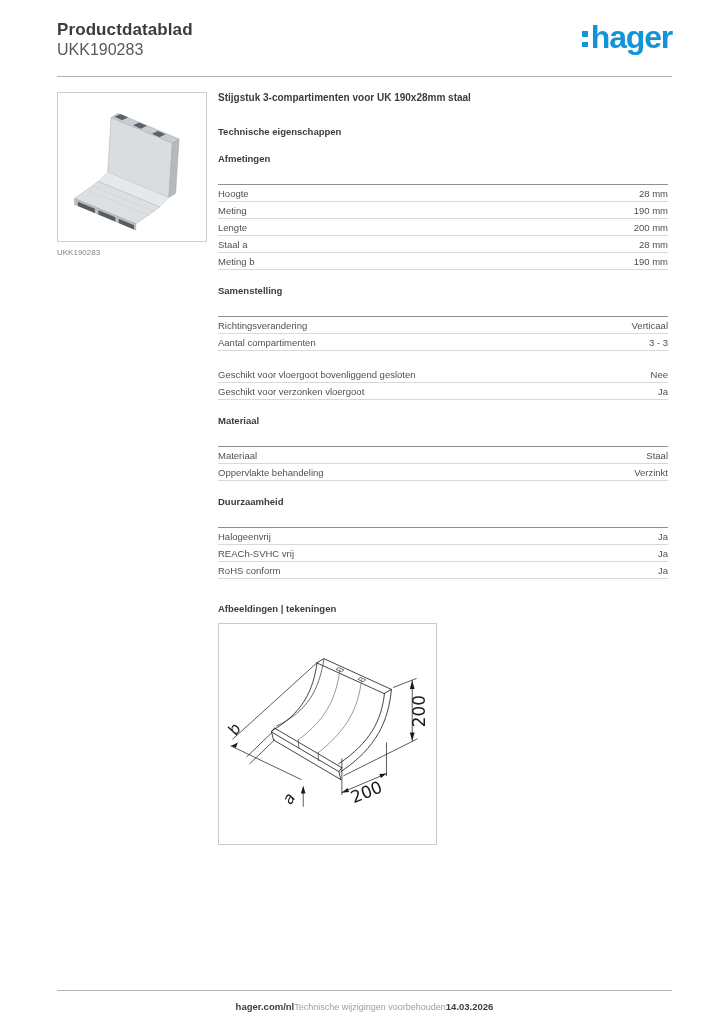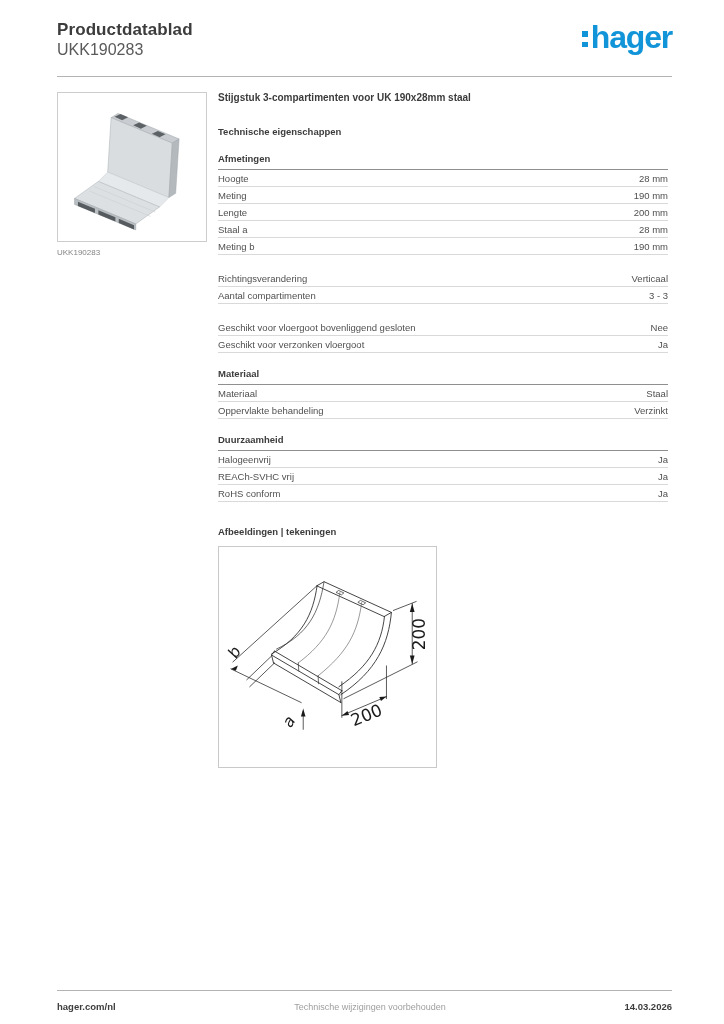--- a/index.html
+++ b/index.html
@@ -21,30 +21,30 @@
   
   .left-col{position:absolute;left:57px;top:92px;width:152px;}
   .photo-box{width:148px;height:148px;border:1px solid #cdcdcd;background:#fff;}
   .photo-caption{margin-top:6px;font-size:8px;color:#848484;}
 
   
   .right-col{position:absolute;left:218px;top:92px;width:450px;}
   .product-name{font-size:10px;font-weight:bold;color:#3c3c3c;line-height:12px;}
   .tech-heading{margin-top:22px;font-size:9.5px;font-weight:bold;color:#3c3c3c;line-height:12px;}
   .spec-section{margin-top:15px;}
-  .section-heading{font-size:9.5px;font-weight:bold;color:#3c3c3c;padding-bottom:5px;border-bottom:1px solid #8f8f8f;line-height:11px;}
+  .section-heading{font-size:9.5px;font-weight:bold;color:#3c3c3c;padding-bottom:20px;border-bottom:1px solid #8f8f8f;line-height:11px;}
   .spec-row{display:flex;justify-content:space-between;align-items:center;padding:2.5px 0;border-bottom:1px solid #d9d9d9;font-size:9.5px;line-height:11px;color:#505050;}
   .spec-label{text-align:left;}
   .spec-value{text-align:right;white-space:nowrap;}
 
   .drawings-heading{margin-top:24px;font-size:9.5px;font-weight:bold;color:#3c3c3c;line-height:12px;}
   .drawing-box{margin-top:8px;width:217px;height:220px;border:1px solid #c9c9c9;}
 
   
-  .footer{position:absolute;left:57px;right:52px;top:990px;border-top:1px solid #b3b3b3;padding-top:10px;display:flex;justify-content:space-between;align-items:baseline;}
+  .footer{position:absolute;left:57px;right:52px;top:990px;border-top:1px solid #b3b3b3;padding-top:10px;display:flex;justify-content:center;align-items:baseline;}
   .footer-left,.footer-right{font-size:9.5px;font-weight:bold;color:#3d3d3d;}
   .footer-center{font-size:9px;color:#9e9e9e;}
 
   svg text{font-family:"DejaVu Sans",sans-serif;}
 </style>
 </head>
 <body>
 
 <div class="page">
 
@@ -121,20 +121,21 @@
   </div>
 
   <div class="spec-row">
     <span class="spec-label">Meting b</span>
     <span class="spec-value">190 mm</span>
   </div>
 </div>
   </div>
 
   <div class="spec-section">
+    <div class="section-heading">Samenstelling</div>
     <div>
   <div class="spec-row">
     <span class="spec-label">Richtingsverandering</span>
     <span class="spec-value">Verticaal</span>
   </div>
 
   <div class="spec-row">
     <span class="spec-label">Aantal compartimenten</span>
     <span class="spec-value">3 - 3</span>
   </div>

